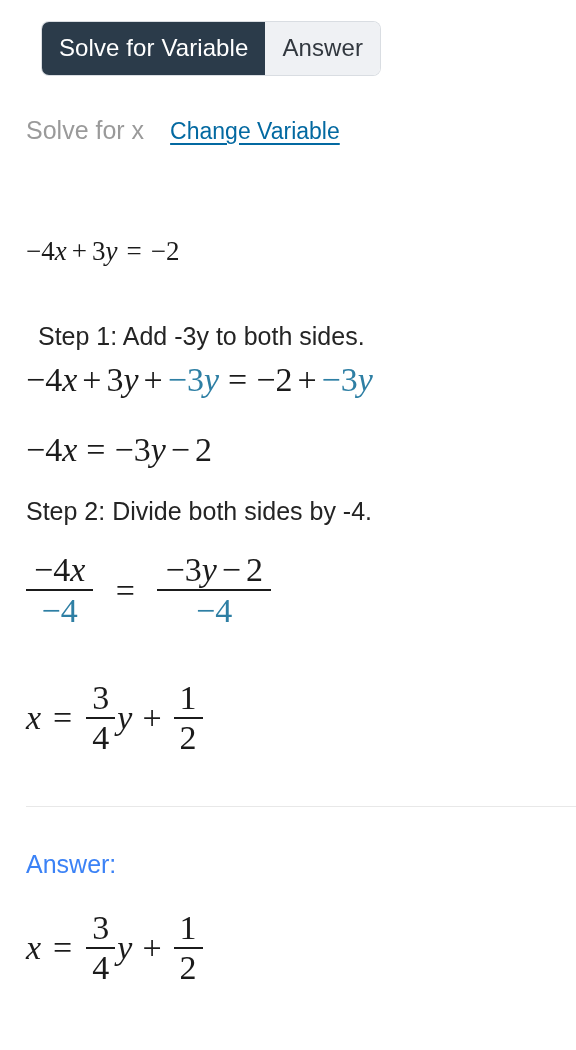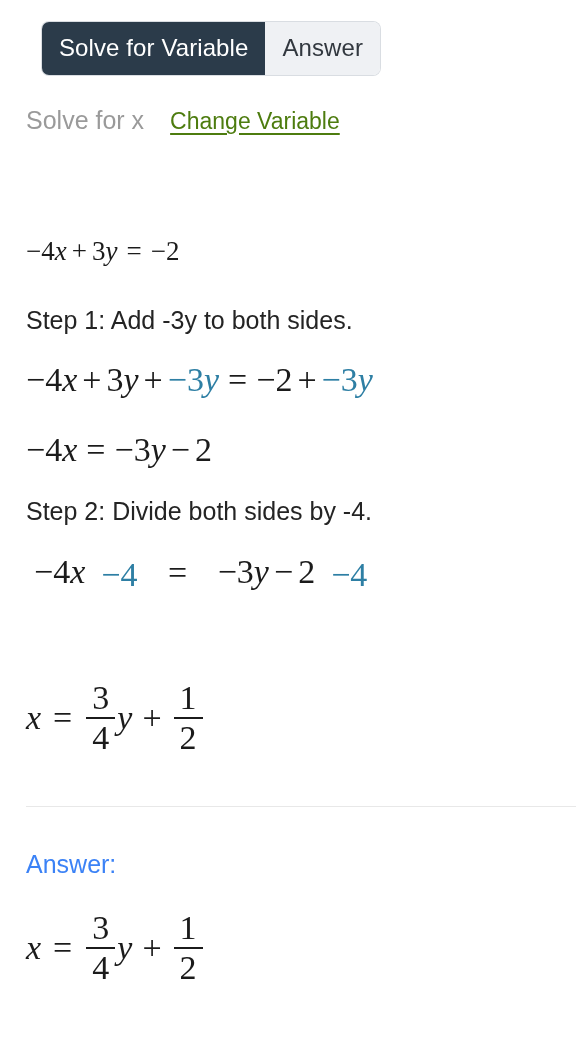--- a/index.html
+++ b/index.html
@@ -50,32 +50,32 @@
   }
   .tab.inactive {
     background: #eff1f4;
     color: #32383f;
   }
 
   
   .subhead {
     position: absolute;
     left: 26px;
-    top: 108px;
+    top: 118px;
     display: flex;
     align-items: baseline;
   }
   .solve-label {
     font-size: 25px;
     color: #9a9a9a;
     line-height: 1;
   }
   .change-variable {
     font-size: 23px;
-    color: #4d7c0f;
+    color: #0369a1;
     line-height: 1;
     margin-left: 26px;
     text-decoration: underline;
     text-underline-offset: 4px;
     cursor: pointer;
   }
 
   
   .step-text {
     position: absolute;
@@ -131,21 +131,21 @@
     background: #1b1b1b;
   }
   .frac .bot {
     padding: 1px 6px 0 6px;
     line-height: 1.05;
   }
 
   
   .bigfrac {
     display: inline-flex;
-    flex-direction: row;
+    flex-direction: column;
     align-items: center;
     vertical-align: middle;
   }
   .bigfrac .top  { padding: 0 8px 2px 8px; }
   .bigfrac .bar  { width: 100%; height: 2px; background: #1b1b1b; }
   .bigfrac .bot  { padding: 3px 8px 0 8px; }
 
   .midline {
     display: inline-flex;
     align-items: center;
@@ -186,21 +186,21 @@
   <div class="subhead">
     <span class="solve-label">Solve for x</span>
     <span class="change-variable">Change Variable</span>
   </div>
 
 
   <div class="math" style="top:238px; font-size:27px;">
     <span class="num">−4</span><span class="v">x</span><span class="op">+</span><span class="num">3</span><span class="v">y</span><span class="eq">=</span><span class="num">−2</span>
   </div>
 
-  <div class="step-text" style="top:308px;">Step 1: Add -3y to both sides.</div>
+  <div class="step-text" style="top:324px;margin-left:12px;">Step 1: Add -3y to both sides.</div>
 
   <div class="math" style="top:363px; font-size:34px;">
     <span class="num">−4</span><span class="v">x</span><span class="op">+</span><span class="num">3</span><span class="v">y</span><span class="op">+</span><span class="num blue">−3</span><span class="v blue">y</span><span class="eq">=</span><span class="num">−2</span><span class="op">+</span><span class="num blue">−3</span><span class="v blue">y</span>
   </div>
 
   <div class="math" style="top:433px; font-size:34px;">
     <span class="num">−4</span><span class="v">x</span><span class="eq">=</span><span class="num">−3</span><span class="v">y</span><span class="op">−</span><span class="num">2</span>
   </div>
 
   <div class="step-text" style="top:499px;">Step 2: Divide both sides by -4.</div>

